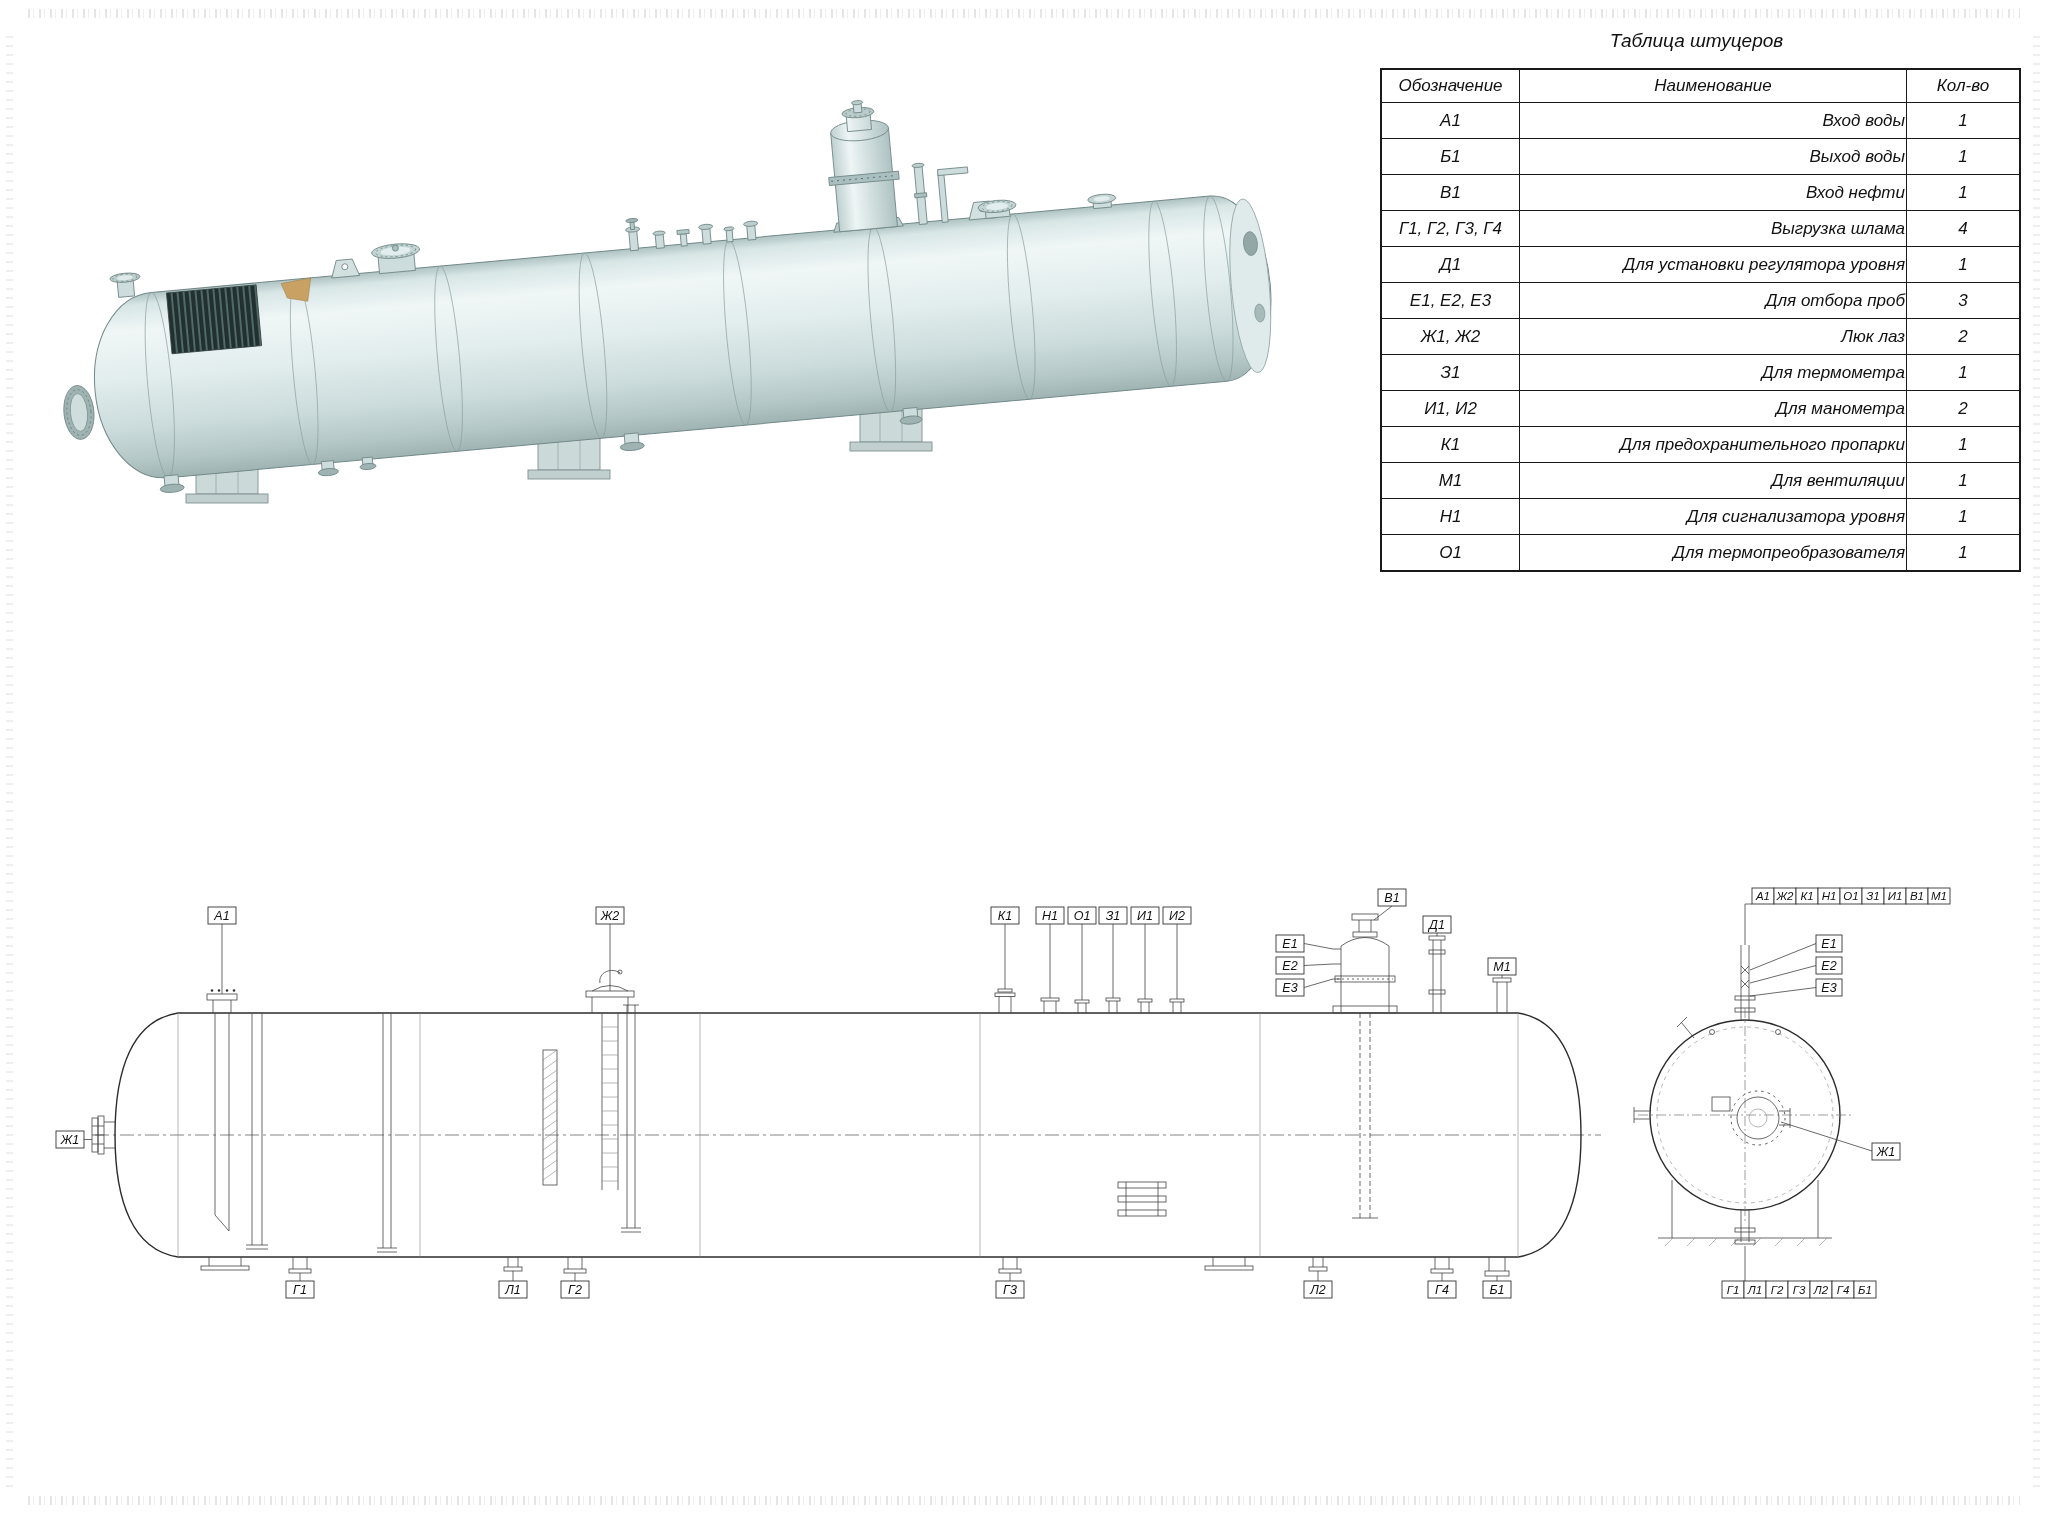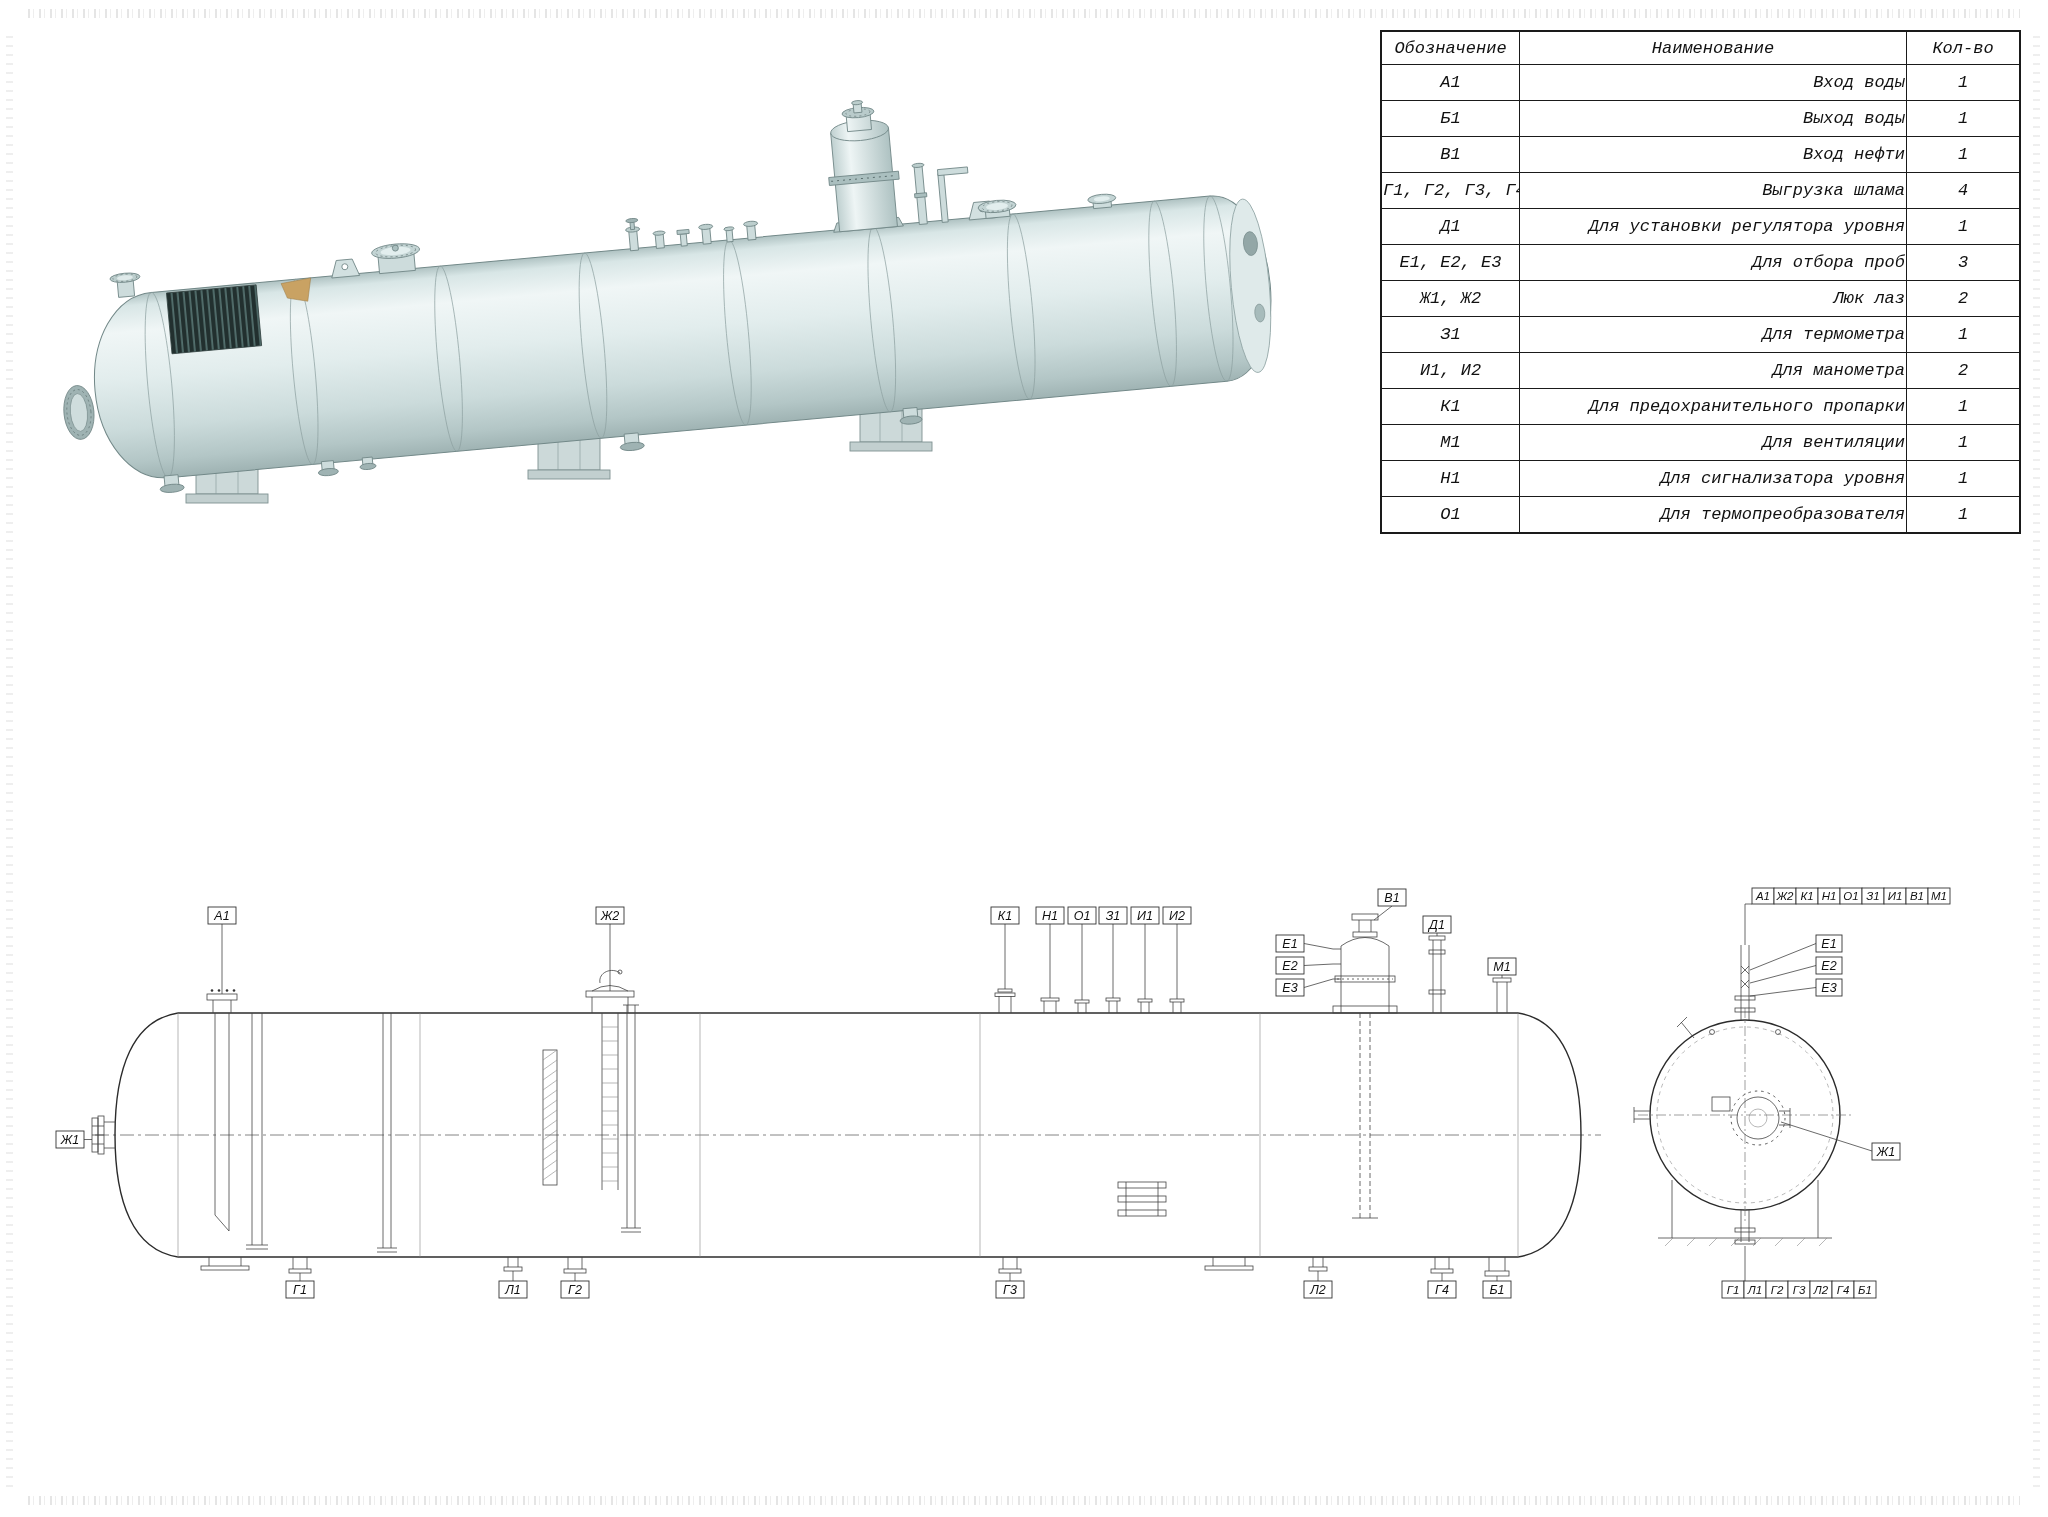--- a/index.html
+++ b/index.html
@@ -11,21 +11,21 @@
   .edge-top{top:9px}.edge-bottom{bottom:12px}
   .edge-v{position:absolute;top:30px;bottom:30px;width:7px;opacity:.25;
     background:repeating-linear-gradient(0deg,#bdbdbd 0 2px,transparent 2px 9px);}
   .edge-left{left:6px}.edge-right{right:8px}
 
   
   .nozzle-table-wrap{position:absolute;left:1380px;top:30px;width:633px;}
   .table-title{text-align:center;font-style:italic;font-size:19px;margin-bottom:16px;color:#111;}
   table.nozzle-table{border-collapse:collapse;width:100%;table-layout:fixed;}
   table.nozzle-table th,table.nozzle-table td{border:1px solid #1a1a1a;font-style:italic;
-      font-weight:normal;font-size:17px;color:#111;overflow:hidden;white-space:nowrap;font-family:Liberation Mono, monospace;}
+      font-weight:normal;font-size:17px;color:#111;overflow:hidden;white-space:nowrap;}
   table.nozzle-table{border:2px solid #1a1a1a;}
   th{height:30px;}
   td{height:33px;}
   .col-des{width:135px;text-align:center;}
   .col-name{width:384px;}
   td.col-name{text-align:right;padding-left:10px;}
   .col-qty{width:110px;text-align:center;}
 
   
   svg{position:absolute;}
@@ -202,20 +202,21 @@
         <ellipse cx="255" cy="100" rx="8" ry="3" fill="#9fb3b3" class="iso-o"></ellipse>
         <rect x="513" y="91" width="14" height="13" fill="#cddcdc" class="iso-o"></rect>
         <ellipse cx="520" cy="104" rx="12" ry="4" fill="#9fb3b3" class="iso-o"></ellipse>
         <rect x="793" y="91" width="14" height="12" fill="#cddcdc" class="iso-o"></rect>
         <ellipse cx="800" cy="103" rx="11" ry="4" fill="#9fb3b3" class="iso-o"></ellipse>
       </g>
     </g>
   </svg>
 
   <div class="nozzle-table-wrap">
+    <div class="table-title">Таблица штуцеров</div>
     <table class="nozzle-table">
       <thead>
         <tr>
           <th class="col-des">Обозначение</th>
           <th class="col-name">Наименование</th>
           <th class="col-qty">Кол-во</th>
         </tr>
       </thead>
       <tbody>
         <tr>

